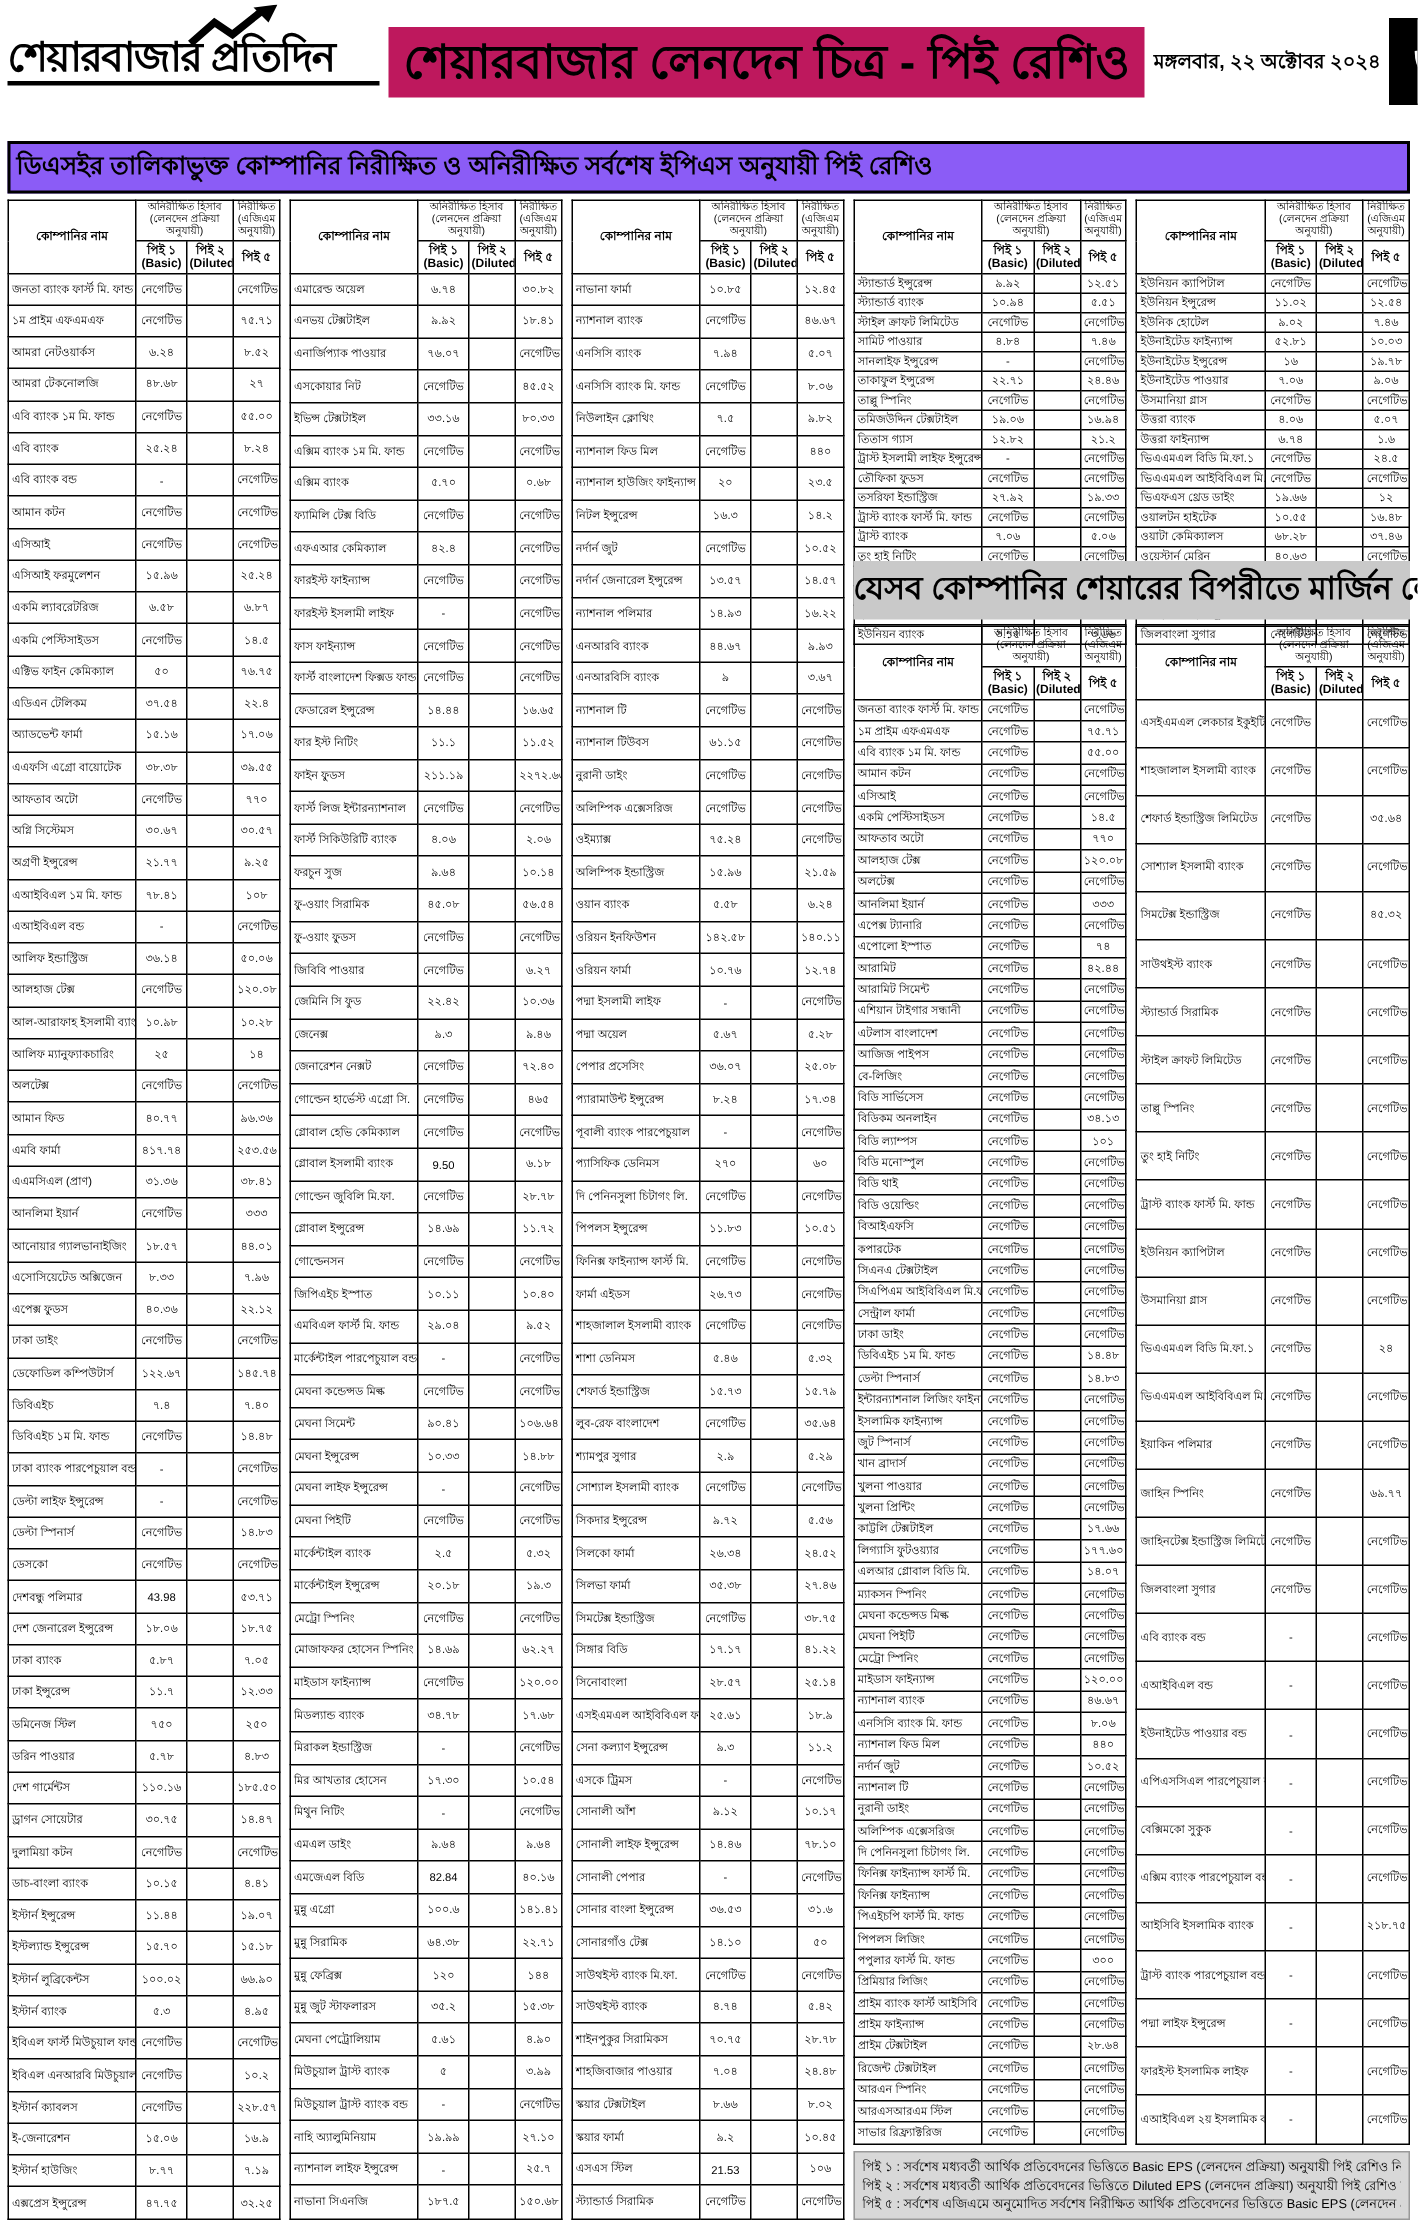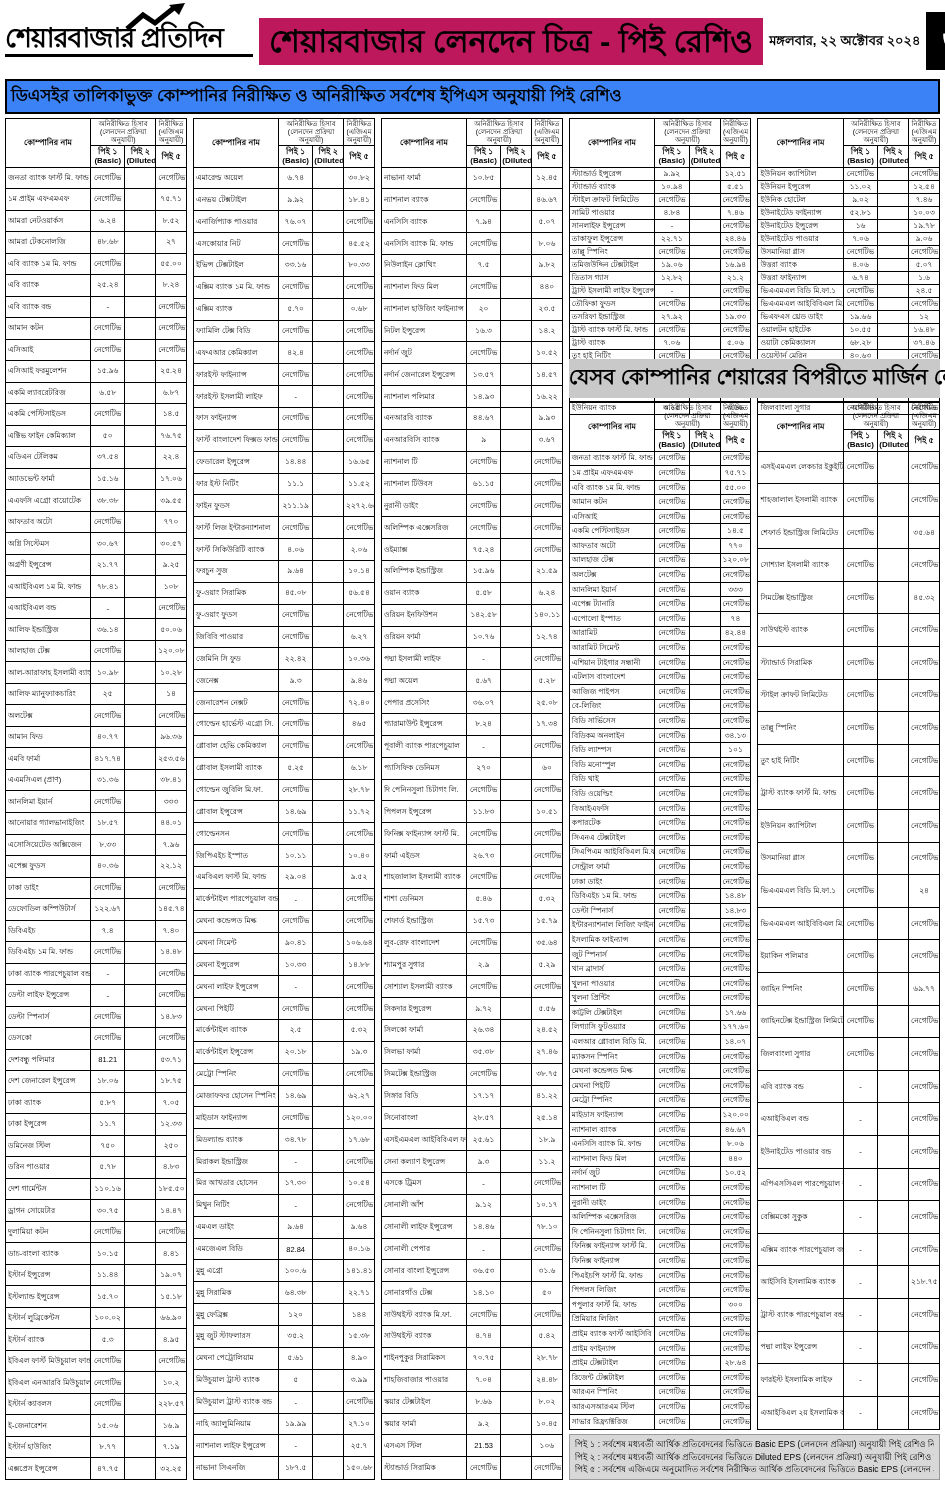--- a/index.html
+++ b/index.html
@@ -7,21 +7,21 @@
   .page{box-sizing:border-box;width:945px;height:1486px;padding:6px 5px;display:flex;flex-direction:column;}
   
   .banner{display:flex;align-items:center;gap:6px;height:70px;flex:0 0 auto;}
   .logo{position:relative;width:248px;flex:0 0 auto;}
   .logo-text{font-weight:bold;font-size:27px;letter-spacing:-1px;line-height:1;border-bottom:3px solid #000;padding-bottom:2px;white-space:nowrap;}
   .logo-arrow{position:absolute;top:-22px;left:120px;}
   .headline{background:#be185d;font-weight:bold;font-size:31px;line-height:1;padding:8px 10px;white-space:nowrap;flex:0 0 auto;}
   .dateline{font-size:13px;font-weight:bold;flex:1 1 auto;text-align:center;white-space:nowrap;}
   .page-badge{background:#000;color:#fff;width:56px;height:56px;flex:0 0 auto;display:flex;align-items:center;justify-content:center;font-size:40px;font-weight:bold;border:1px solid #000;}
   
-  .subhead{border:2px solid #000;background:#3b82f6;font-weight:bold;font-size:16.5px;padding:2px 4px;margin:3px 0 4px 0;flex:0 0 auto;}
+  .subhead{border:2px solid #000;background:#8b5cf6;font-weight:bold;font-size:16.5px;padding:2px 4px;margin:18px 0 4px 0;flex:0 0 auto;}
   
   .grid{flex:1 1 auto;display:flex;gap:6px;min-height:0;}
   .col{flex:1 1 0;min-width:0;display:flex;flex-direction:column;}
   .right-region{flex:2.04 1 0;min-width:0;display:flex;flex-direction:column;}
   .top-tables{display:flex;gap:6px;height:237px;flex:0 0 auto;}
   .top-tables>div{flex:1 1 0;min-width:0;}
   .margin-head{background:#c9c9c9;font-weight:bold;font-size:21px;text-align:center;padding:2px 0;margin:4px 0;flex:0 0 auto;white-space:nowrap;}
   .margin-tables{flex:1 1 auto;display:flex;gap:6px;min-height:0;}
   .margin-tables>div{flex:1 1 0;min-width:0;}
   
@@ -322,21 +322,21 @@
               <td class="val">১৪.৮৩</td>
             </tr>
             <tr>
               <td class="name">ডেসকো</td>
               <td class="val">নেগেটিভ</td>
               <td class="val"></td>
               <td class="val">নেগেটিভ</td>
             </tr>
             <tr>
               <td class="name">দেশবন্ধু পলিমার</td>
-              <td class="val">81.21</td>
+              <td class="val">43.98</td>
               <td class="val"></td>
               <td class="val">৫৩.৭১</td>
             </tr>
             <tr>
               <td class="name">দেশ জেনারেল ইন্সুরেন্স</td>
               <td class="val">১৮.০৬</td>
               <td class="val"></td>
               <td class="val">১৮.৭৫</td>
             </tr>
             <tr>
@@ -628,21 +628,21 @@
               <td class="val">৪৬৫</td>
             </tr>
             <tr>
               <td class="name">গ্লোবাল হেভি কেমিক্যাল</td>
               <td class="val">নেগেটিভ</td>
               <td class="val"></td>
               <td class="val">নেগেটিভ</td>
             </tr>
             <tr>
               <td class="name">গ্লোবাল ইসলামী ব্যাংক</td>
-              <td class="val">৫.২৫</td>
+              <td class="val">9.50</td>
               <td class="val"></td>
               <td class="val">৬.১৮</td>
             </tr>
             <tr>
               <td class="name">গোল্ডেন জুবিলি মি.ফা.</td>
               <td class="val">নেগেটিভ</td>
               <td class="val"></td>
               <td class="val">২৮.৭৮</td>
             </tr>
             <tr>

